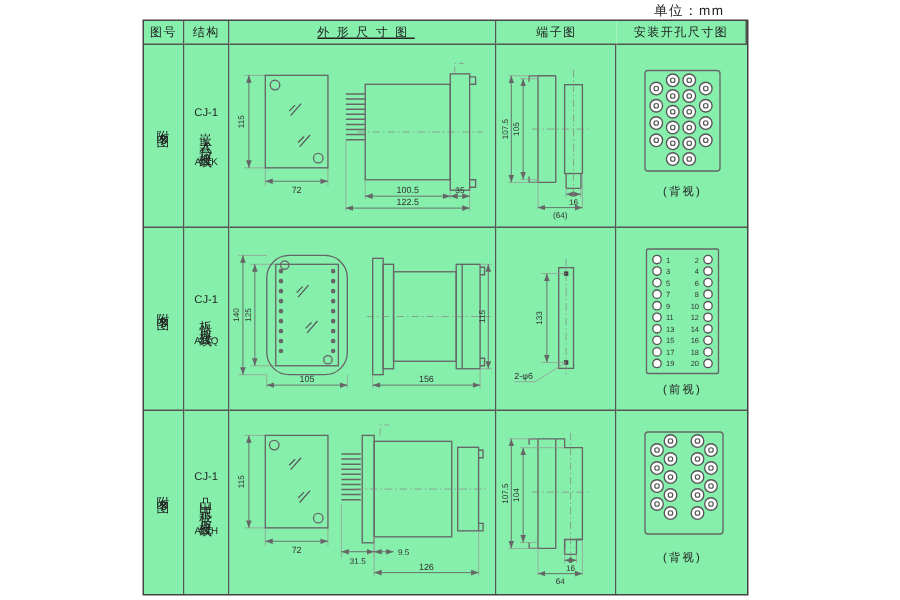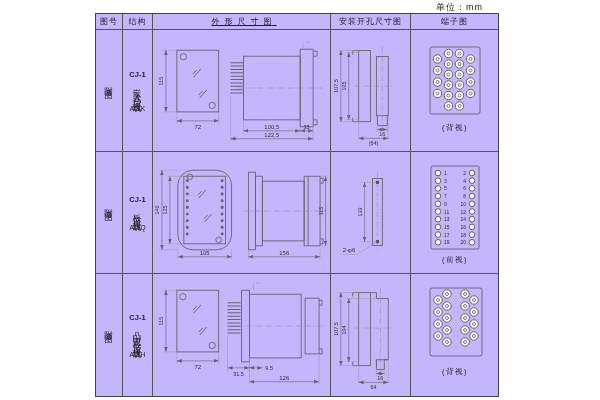--- a/index.html
+++ b/index.html
@@ -3,28 +3,28 @@
 <meta charset="utf-8">
 <style>
   html,body{margin:0;padding:0;background:#fff;}
   body{font-family:"Liberation Sans","DejaVu Sans",sans-serif;color:#222;}
   .page{position:relative;width:503px;height:400px;background:#fff;overflow:hidden;}
   .unit{position:absolute;top:1px;left:436px;font-size:9px;letter-spacing:1px;color:#222;}
   .doc-table{position:absolute;left:95px;top:13px;width:402px;height:382px;display:grid;
     grid-template-columns:27px 30px 178px 80px 87px;grid-template-rows:16px 122px 122px 122px;
     border:1px solid #444;background:#fff;}
   .cell{border-right:1px solid #555;border-bottom:1px solid #555;display:flex;align-items:center;
-    justify-content:center;overflow:hidden;background:#c4b5fd;}
+    justify-content:center;overflow:hidden;background:#86efac;}
   .cell.lc{border-right:none;}
   .cell.lr{border-bottom:none;}
   .hdr{font-size:8px;color:#222;letter-spacing:1px;white-space:nowrap;}
   .hdr.wide{letter-spacing:5px;padding-left:5px;text-decoration:underline;}
   .figno{writing-mode:vertical-lr;text-orientation:upright;font-size:8.5px;letter-spacing:4px;color:#222;}
   .struct{flex-direction:column;}
-  .model{font-size:7.5px;color:#222;font-weight:bold;}
+  .model{font-size:7.5px;color:#222;}
   .mstyle{writing-mode:vertical-lr;text-orientation:upright;font-size:8.5px;letter-spacing:3px;color:#222;margin:3px 0;}
   .code{font-size:6.5px;color:#222;margin-top:2px;}
   
   .lw{fill:none;stroke:#666;stroke-width:0.9;}
   .thin{fill:none;stroke:#999;stroke-width:0.55;}
   .ext{fill:none;stroke:#999;stroke-width:0.5;}
   .dash{fill:none;stroke:#888;stroke-width:0.5;stroke-dasharray:5 2 1 2;}
   .dim{fill:none;stroke:#666;stroke-width:0.6;}
   .dtxt{font-size:6px;fill:#333;}
   .dtxt-s{font-size:5.5px;fill:#333;}
@@ -49,22 +49,22 @@
 
 <div class="page">
 
   <div class="unit">单位：mm</div>
 
   <div class="doc-table">
 
     <div class="cell hdr">图号</div>
     <div class="cell hdr">结构</div>
     <div class="cell hdr wide">外形尺寸图</div>
+    <div class="cell hdr lc">端子图</div>
     <div class="cell hdr">安装开孔尺寸图</div>
-    <div class="cell hdr lc">端子图</div>
 
     <div class="cell">
       <span class="figno">附图3</span>
     </div>
     <div class="cell struct">
       <span class="model">CJ-1</span>
       <span class="mstyle">嵌入式后接线</span>
       <span class="code">A11K</span>
     </div>
     <div class="cell">

